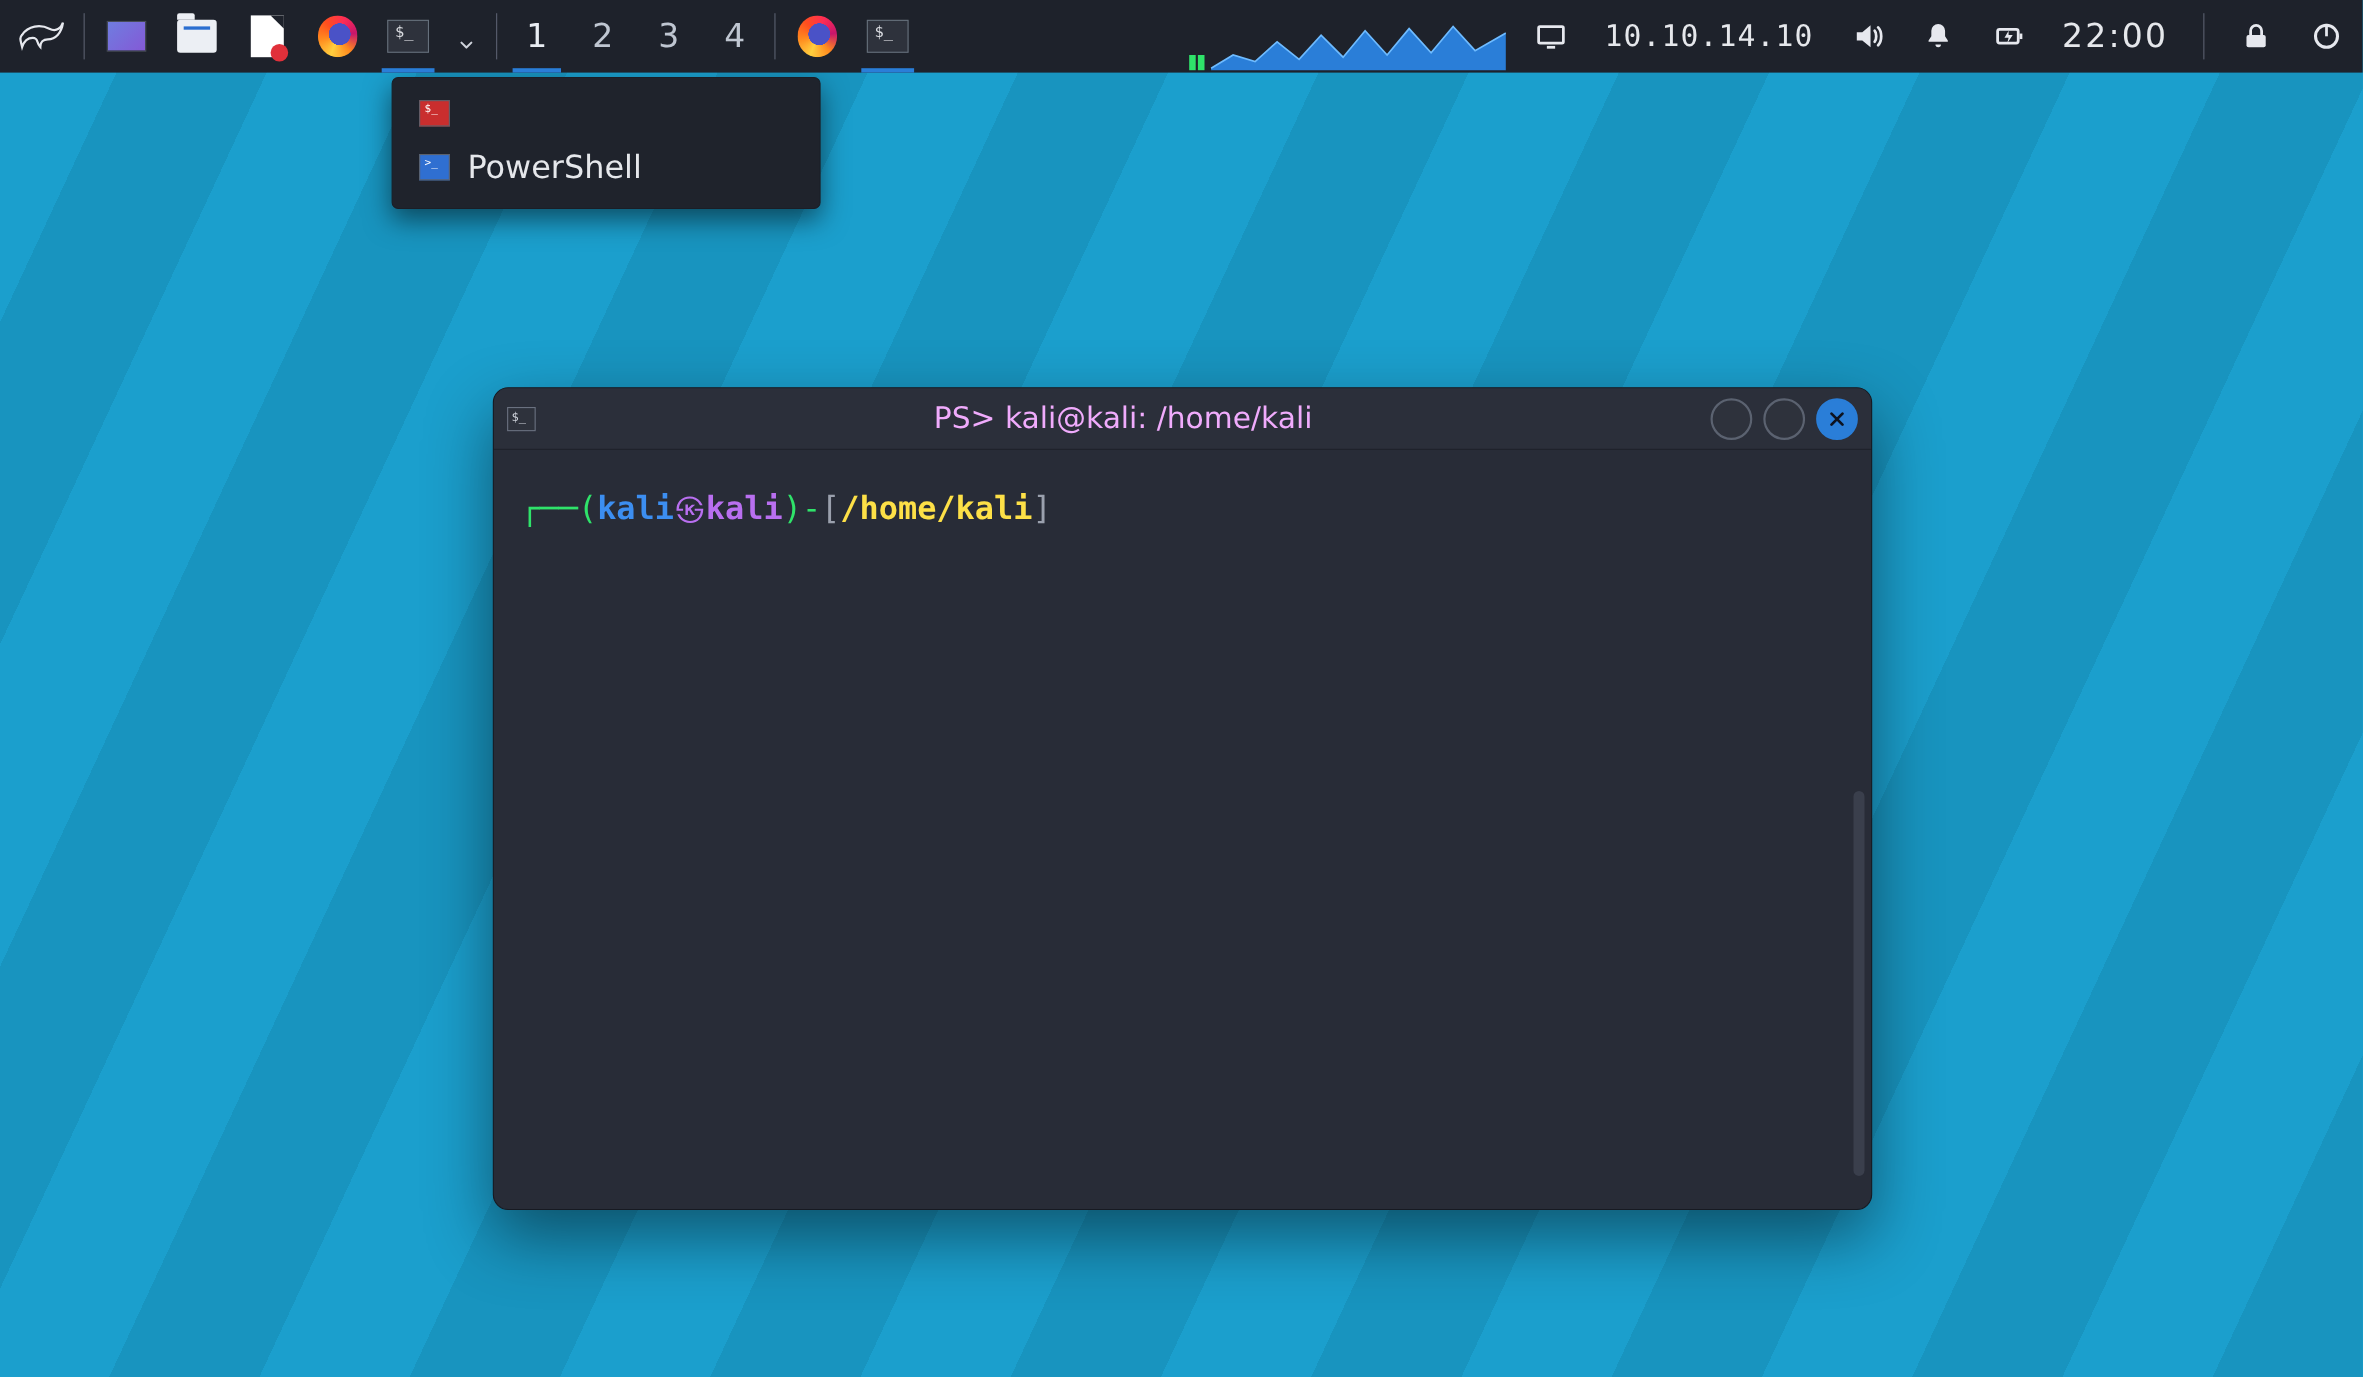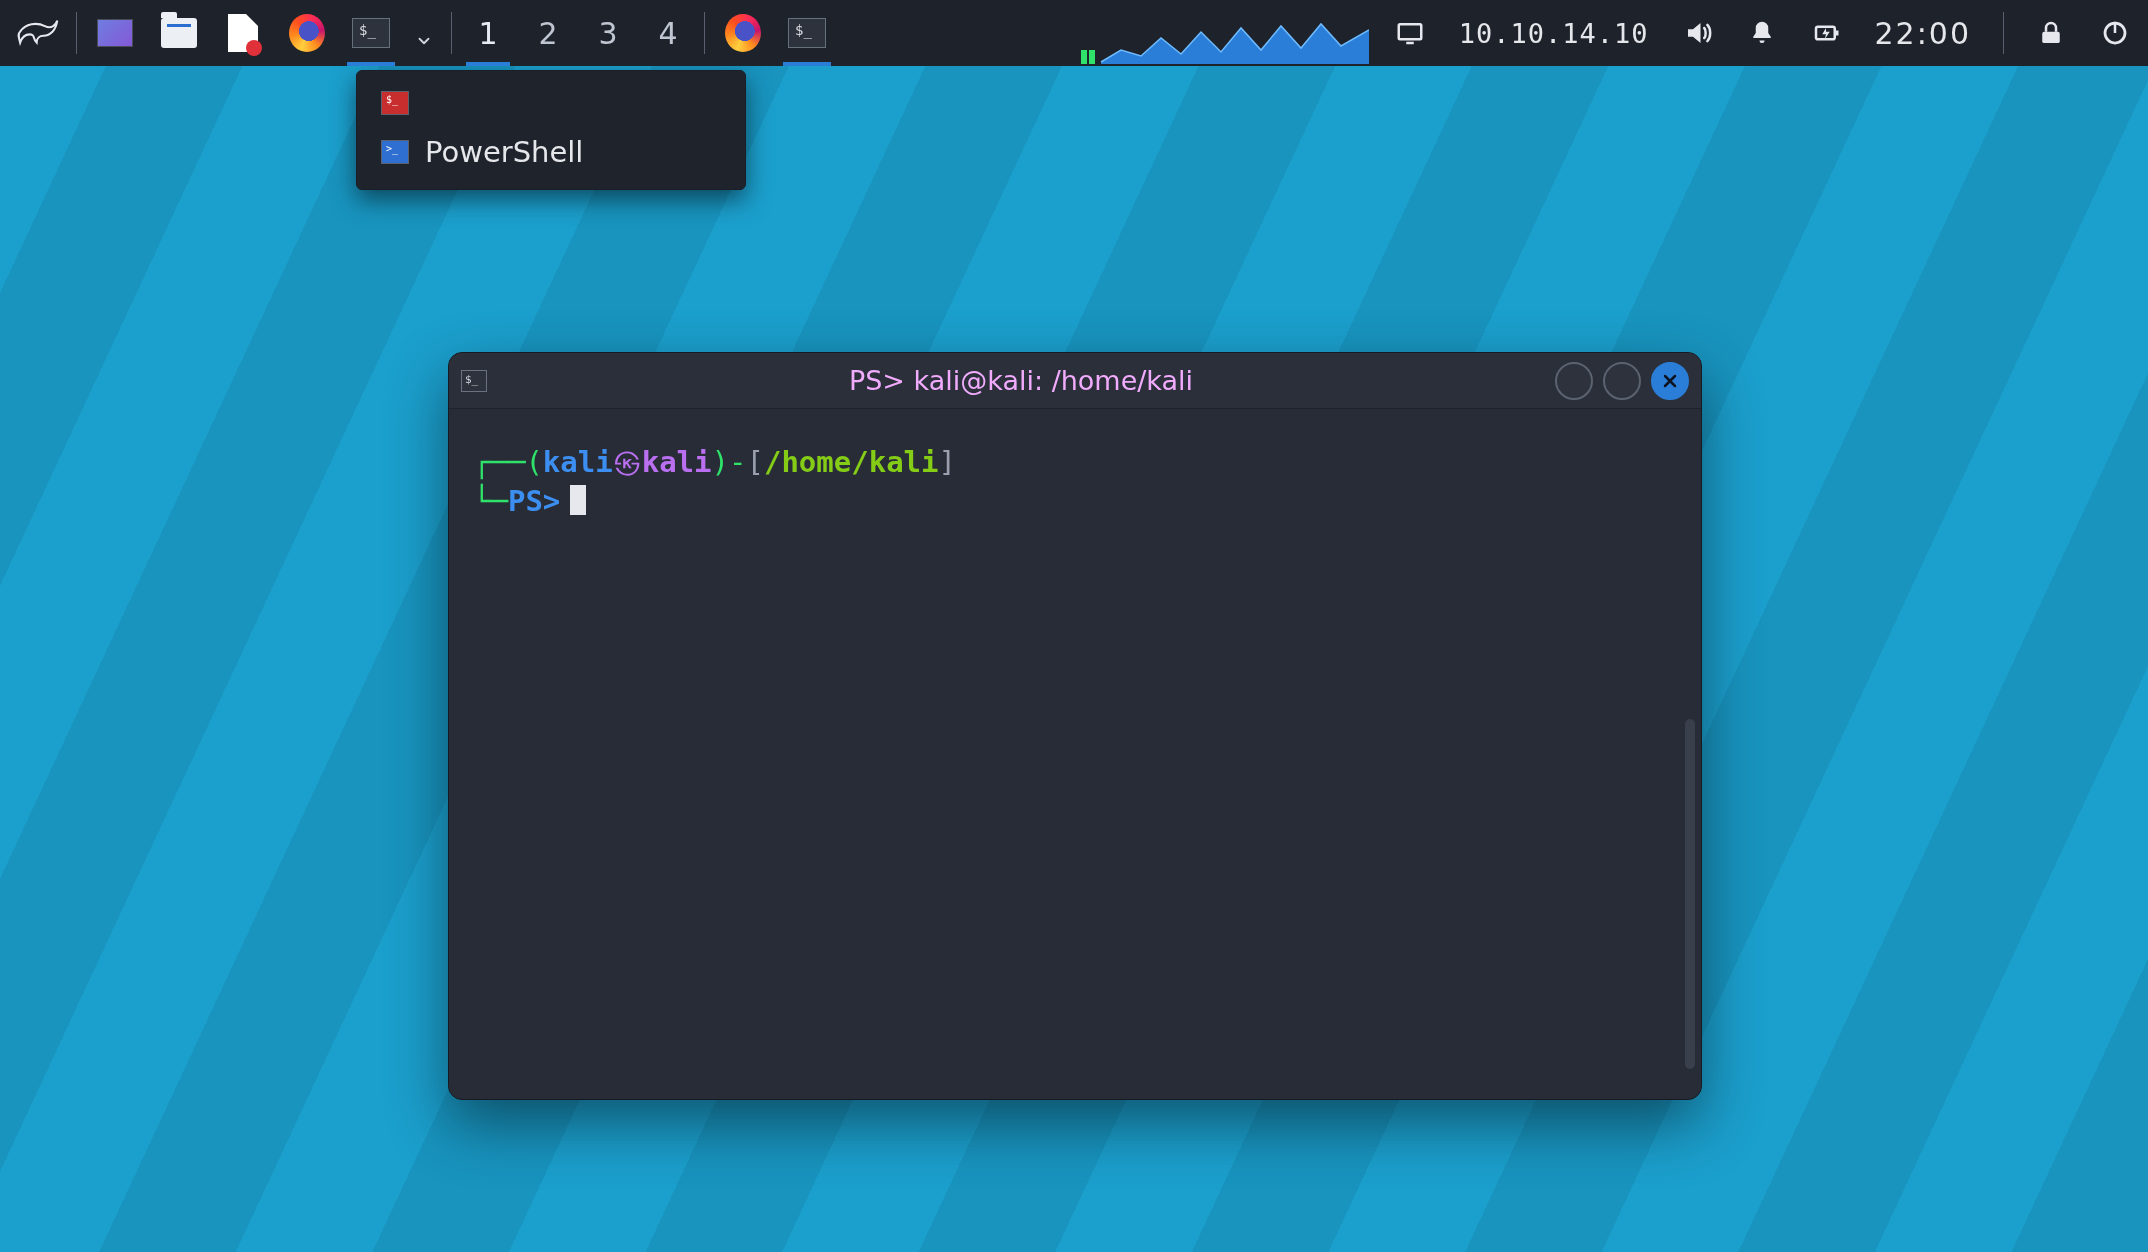--- a/index.html
+++ b/index.html
@@ -284,21 +284,21 @@
     width:10px;
     background:#3a3f4c;
     border-radius:5px;
   }
   .prompt-line1 .pfx { color:#2fe36a; }
   .prompt-line1 .user { color:#3c8ef0; font-weight:bold; }
   .prompt-line1 .skull { color:#b96ff0; }
   .prompt-line1 .host { color:#b96ff0; font-weight:bold; }
   .prompt-line1 .dash { color:#2fe36a; }
   .prompt-line1 .br  { color:#9aa0ad; }
-  .prompt-line1 .cwd { color:#84cc16; font-weight:bold;text-align:right; }
+  .prompt-line1 .cwd { color:#fde047; font-weight:bold;text-align:right; }
   .prompt-line2 .pfx2 { color:#2fe36a; }
   .prompt-line2 .ps { color:#3c8ef0; font-weight:bold; }
   .cursor {
     display:inline-block;
     width:16px; height:30px;
     background:#e6e8ee;
     margin-left:10px;
     vertical-align:-4px;
   }
 </style>
@@ -470,18 +470,15 @@
         <svg viewBox="0 0 24 24">
             <path d="M6 6l12 12M18 6L6 18" stroke="#0d1320" stroke-width="3" stroke-linecap="round"></path>
           </svg>
       </div>
     </div>
   </div>
   <div class="term-body">
     <div class="prompt-line1">
       <span class="pfx">┌──(</span><span class="user">kali</span><span class="skull">㉿</span><span class="host">kali</span><span class="pfx">)</span><span class="dash">-</span><span class="br">[</span><span class="cwd">/home/kali</span><span class="br">]</span>
     </div>
-    <div class="prompt-line2">
-      <span class="pfx2">└─</span><span class="ps">PS&gt;</span><span class="cursor"></span>
-    </div>
     <div class="scrollbar"></div>
   </div>
 </div>
 
 </body></html>

